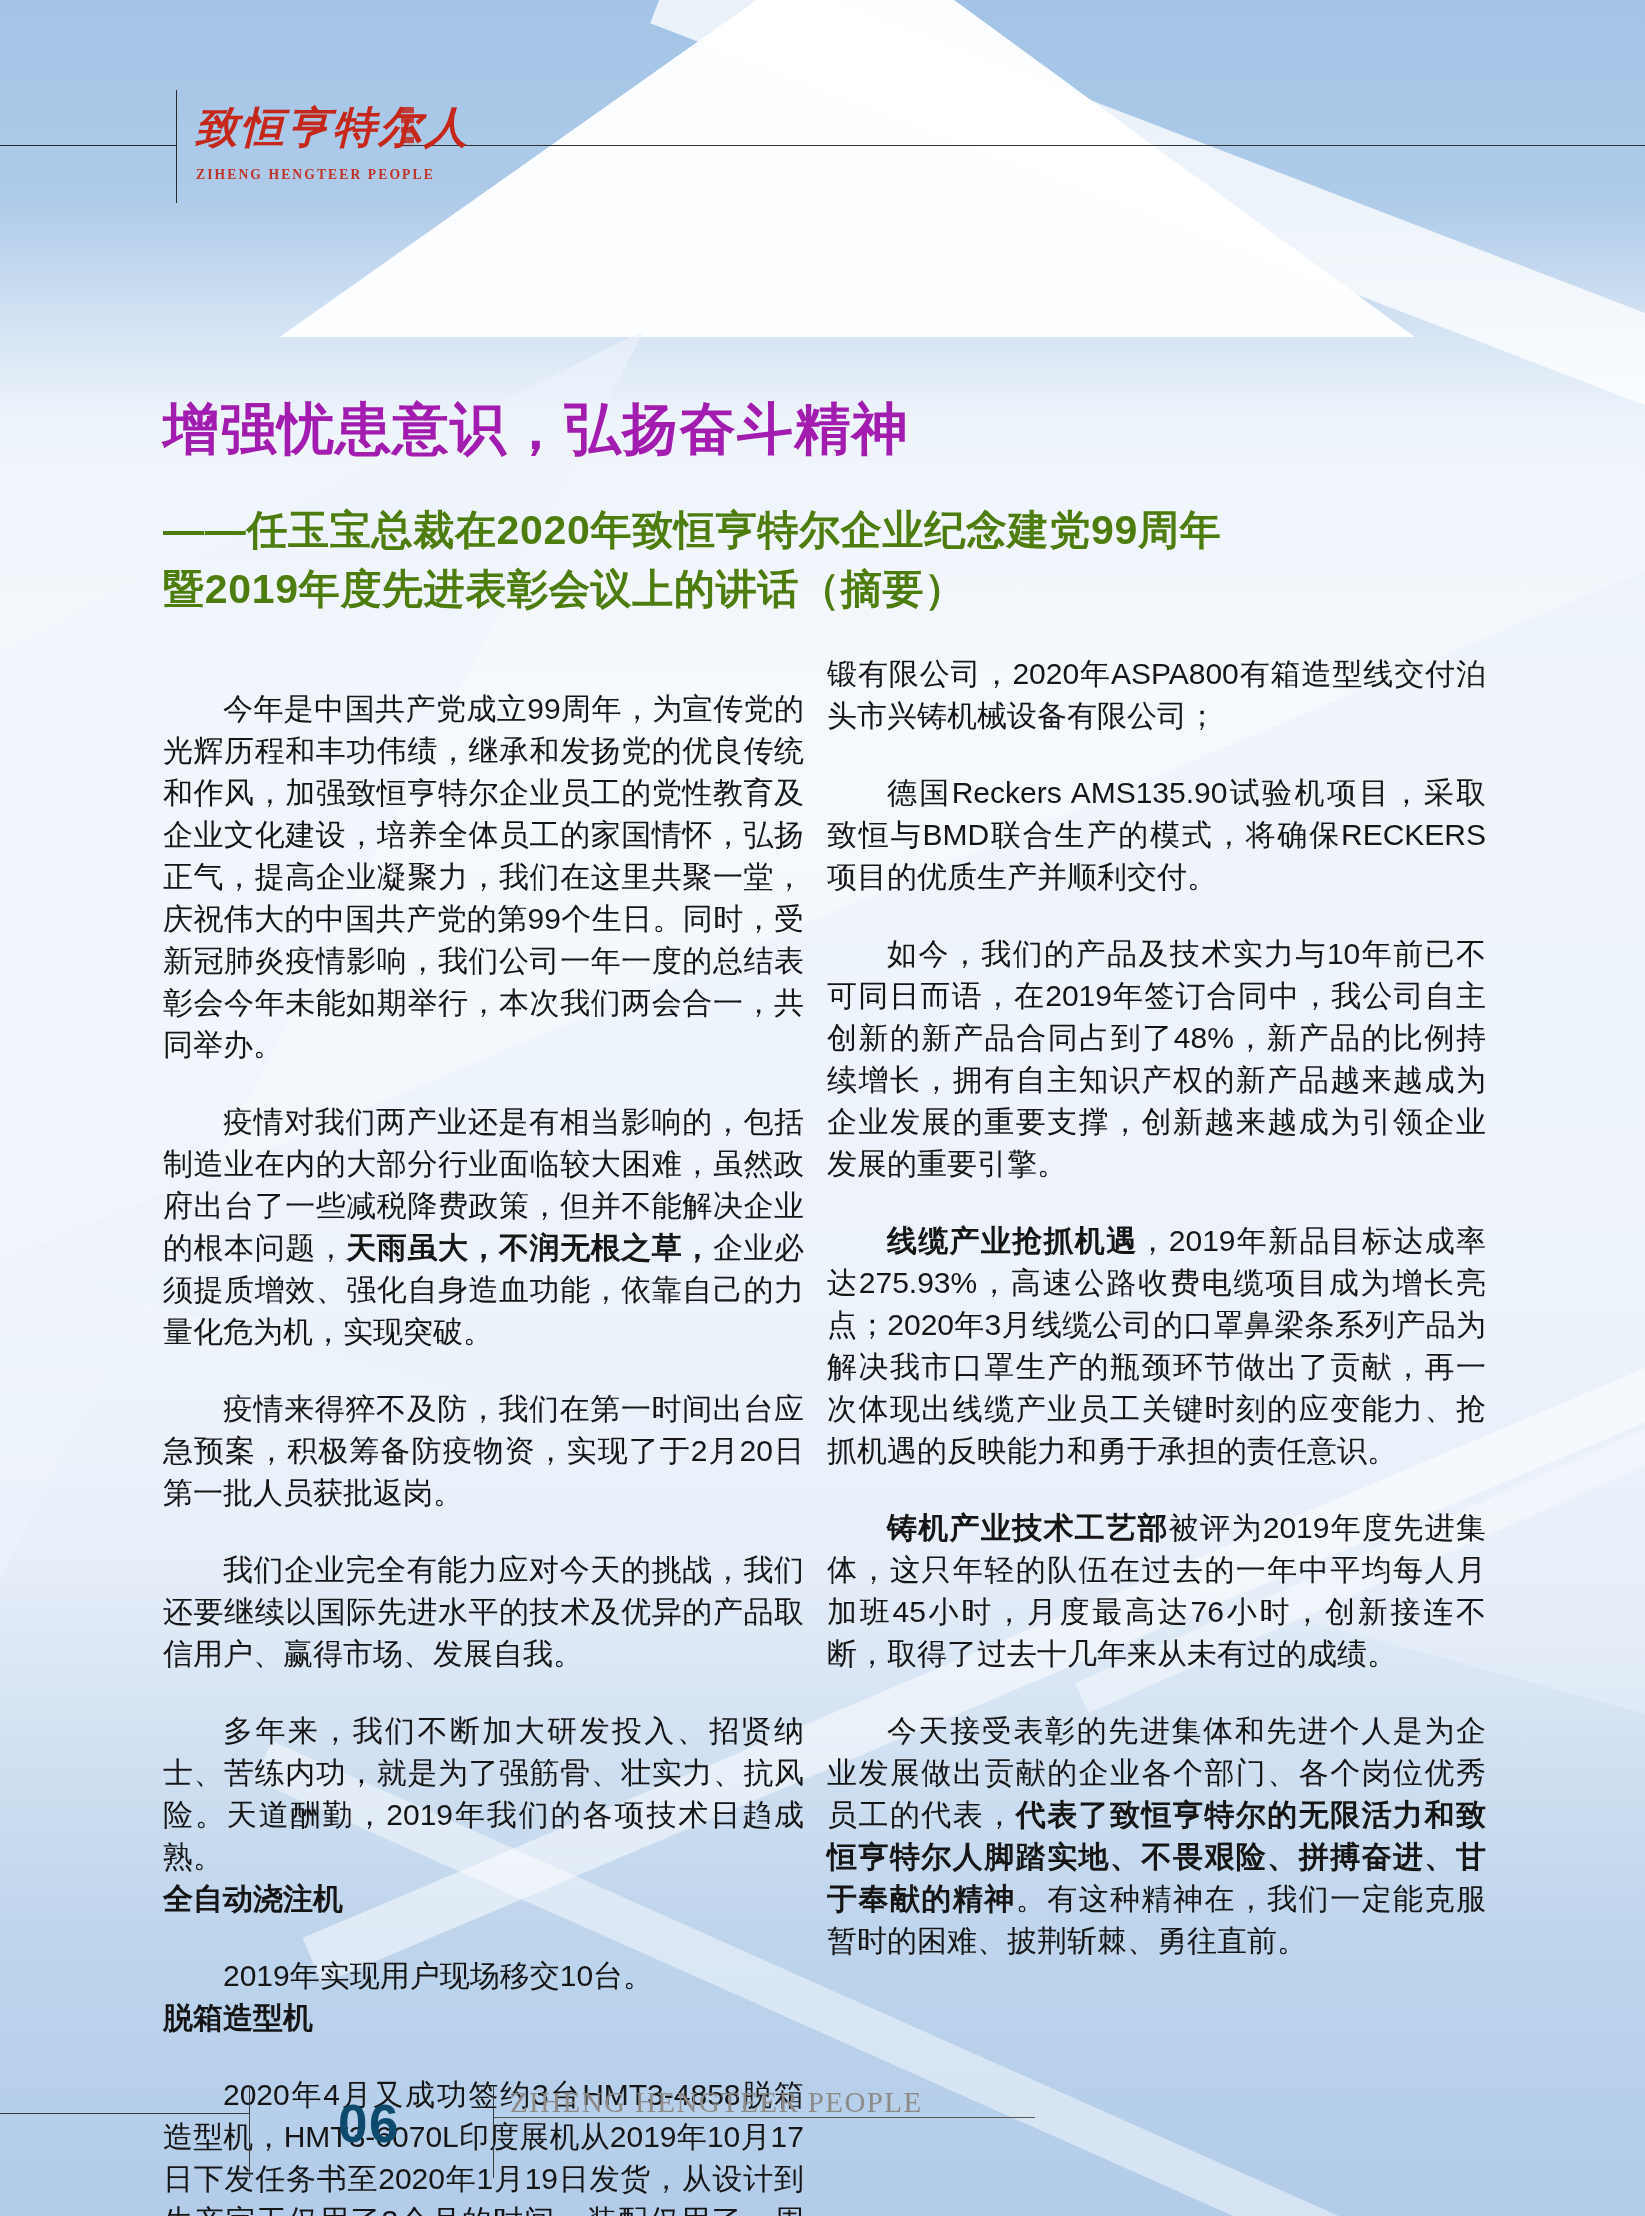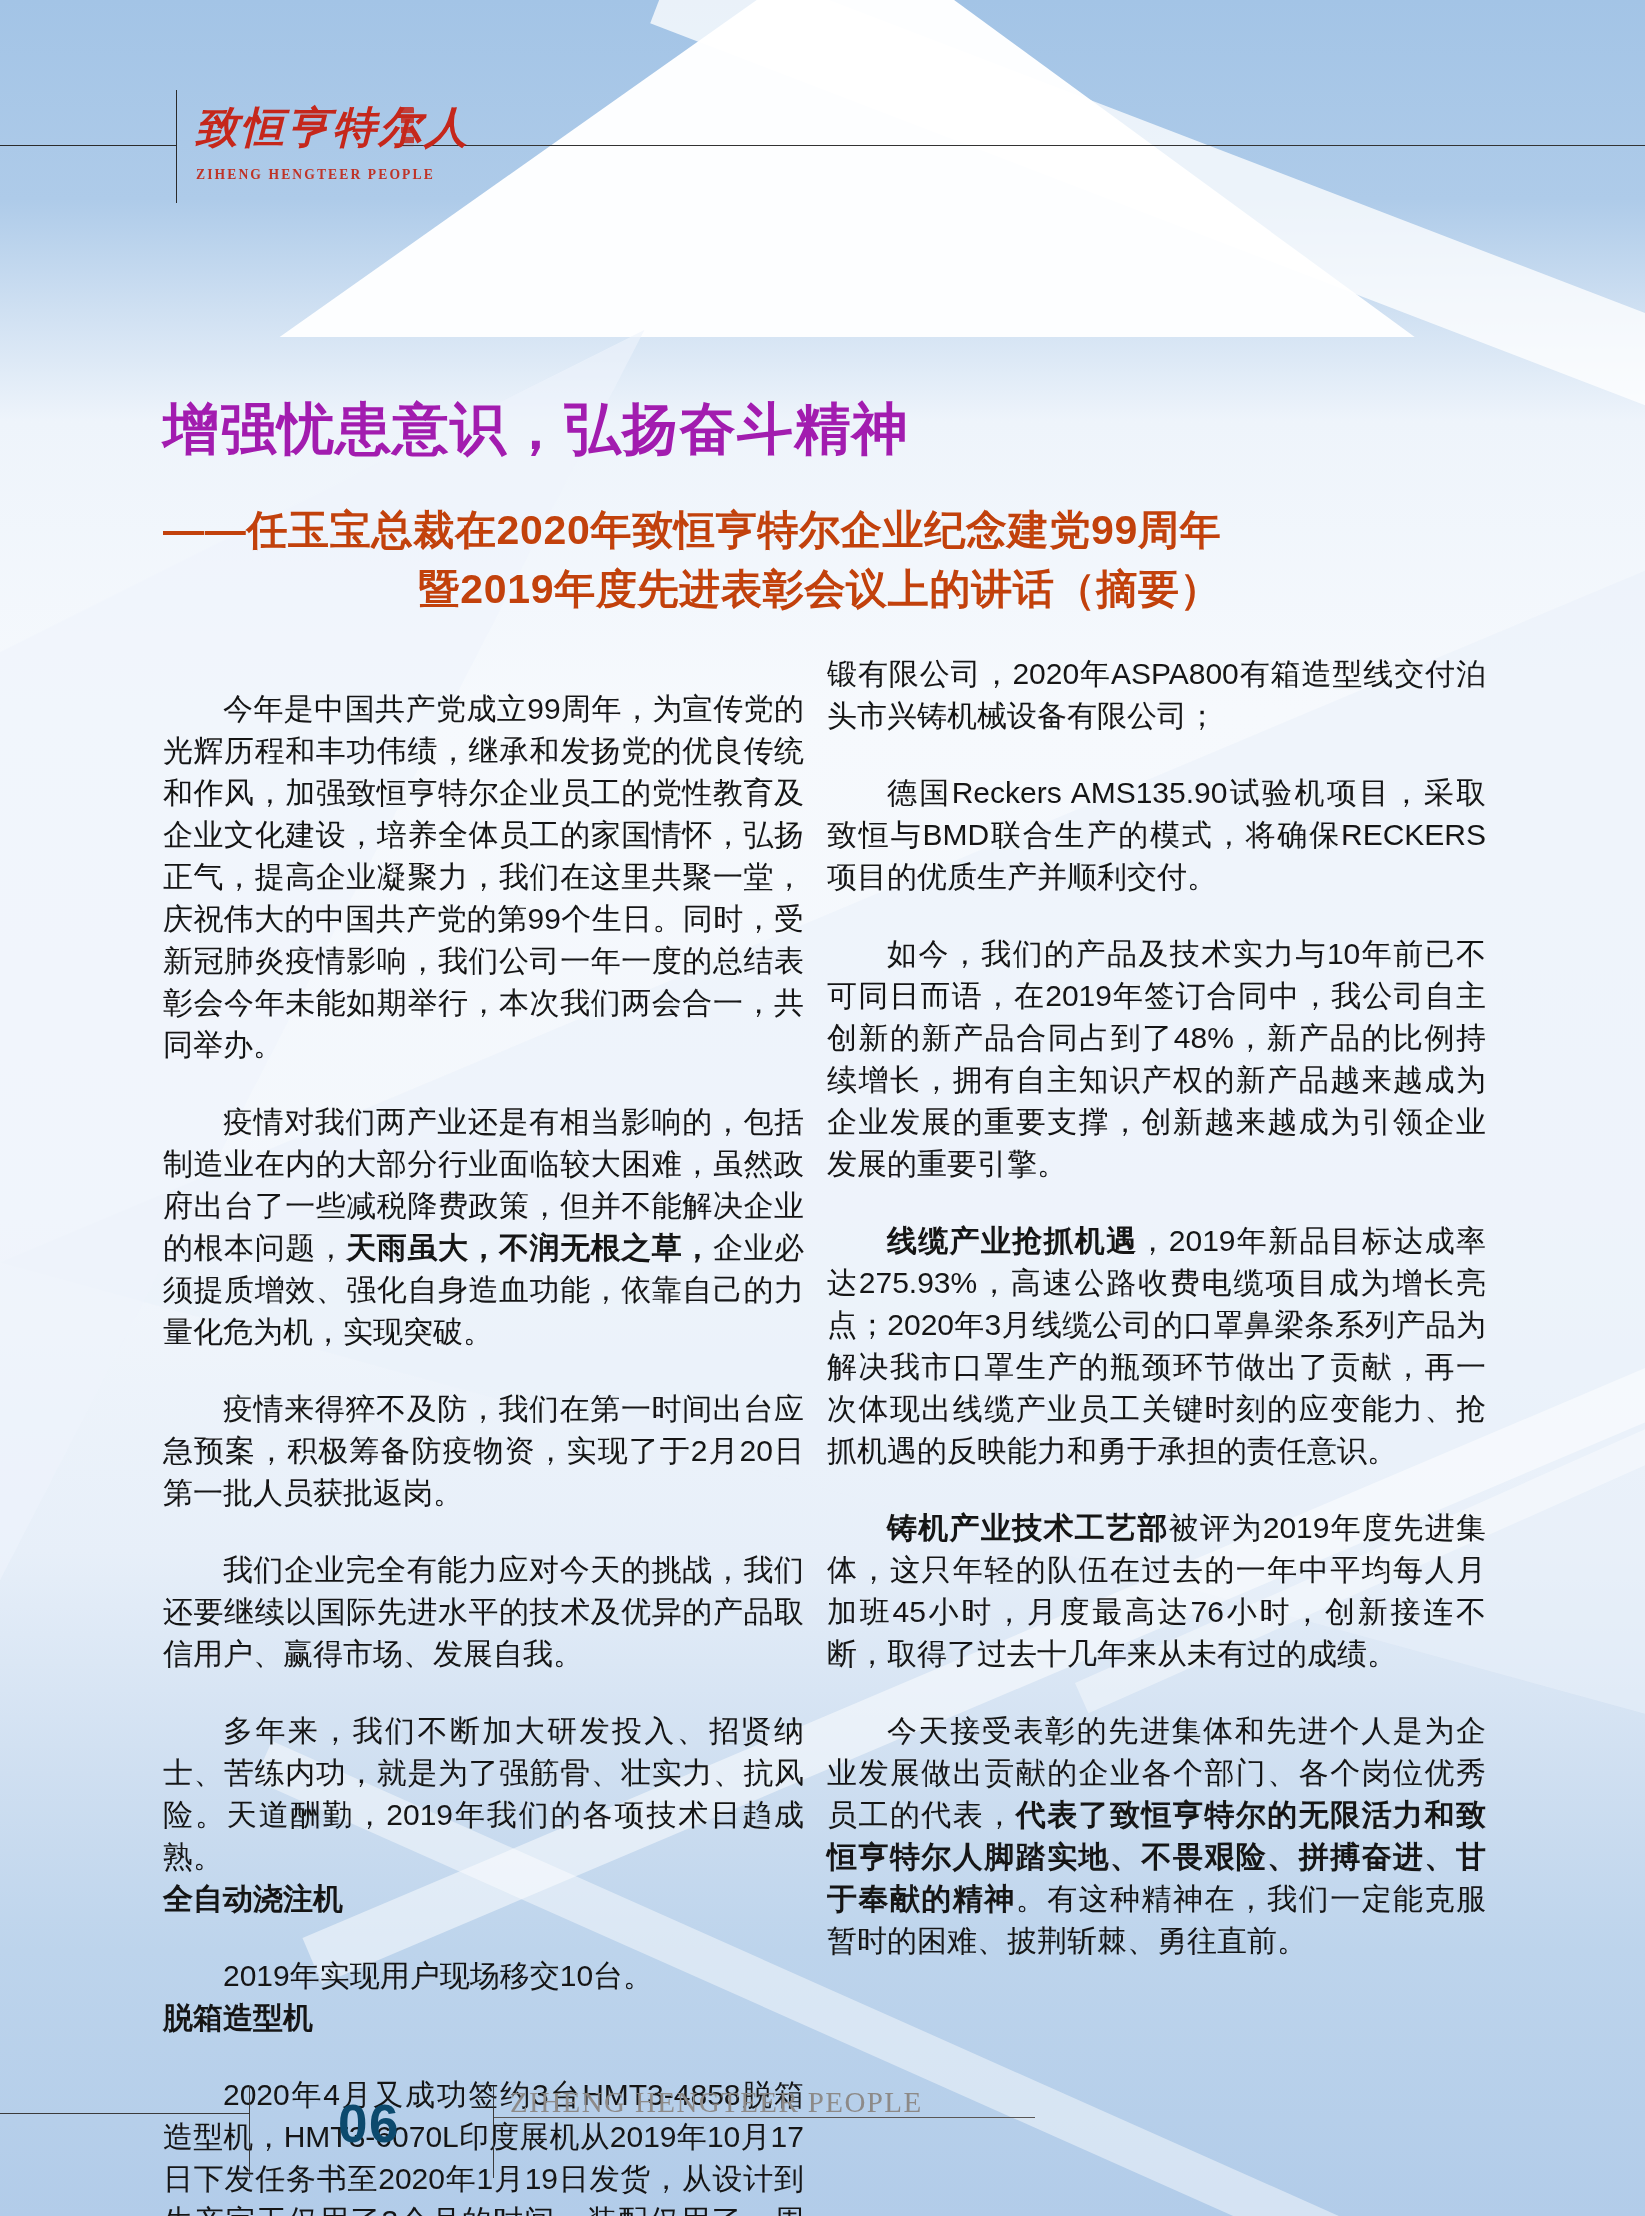--- a/index.html
+++ b/index.html
@@ -36,21 +36,21 @@
     font-style:italic;font-weight:bold;font-size:43px;color:#c5271b;letter-spacing:2.9px;line-height:1;}
   .logo-seal{position:absolute;left:401px;top:107px;width:13px;height:40px;border-radius:1.4px;
     background:repeating-linear-gradient(180deg,#c5271b 0 5.7px,rgba(197,39,27,.15) 5.7px 10px);opacity:.85;}
   .logo-en{position:absolute;left:196px;top:167px;font-family:"Liberation Serif","DejaVu Serif",serif;
     font-weight:bold;font-size:13.6px;letter-spacing:2.1px;color:#bf3327;}
 
   
   .title{position:absolute;left:163px;top:398px;font-size:56px;font-weight:800;
     color:#a21caf;letter-spacing:1.4px;line-height:1.1;text-align:center;}
   .subtitle{position:absolute;left:163px;top:501px;font-size:41px;font-weight:bold;
-    color:#c2410c;line-height:59px;letter-spacing:0.7px;text-align:right;}
+    color:#4d7c0f;line-height:59px;letter-spacing:0.7px;}
 
   
   .article{position:absolute;left:163px;top:653px;width:1325px;color:#151515;
     font-size:30px;line-height:42px;}
   .col{position:absolute;top:0;text-align:justify;}
   .col-left{left:0;width:641px;}
   .col-right{left:664px;width:659px;}
   .para{margin:0;}
   .para.indent{text-indent:2em;margin-top:35px;}
   .para.heading{font-weight:bold;}

